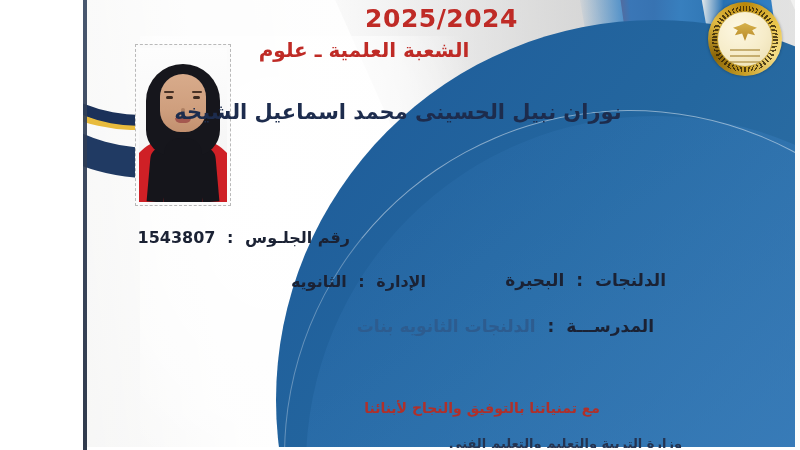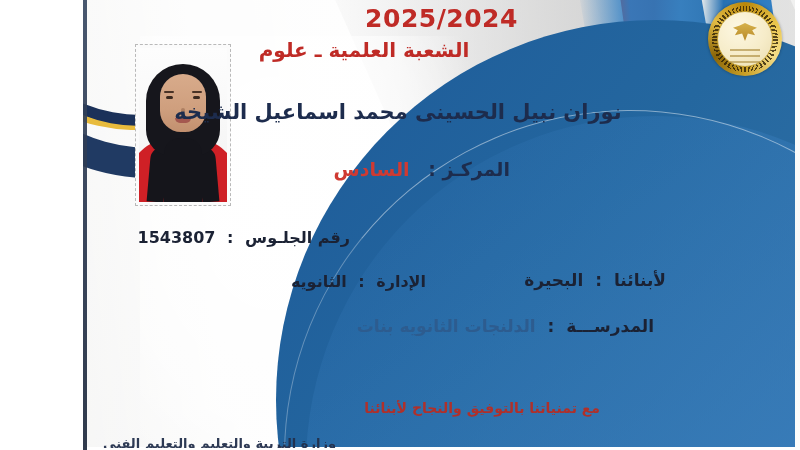--- a/index.html
+++ b/index.html
@@ -403,22 +403,22 @@
     text-align: right;
     padding-right: 200px;
     font-size: 14px;
     font-weight: bold;
     color: #b0302a;
   }
   .wishes-sub {
     position: absolute;
     left: 0; right: 0;
     bottom: 2px;
-    text-align: left;
-    padding-right: 86px;
+    text-align: right;
+    padding-right: 118px;
     font-size: 13px;
     font-weight: bold;
     color: #23304c;
     opacity: .95;
     overflow: hidden;
     height: 12px;
     margin-left: 20px;
   }
 </style>
 </head>
@@ -472,37 +472,32 @@
   </div>
 
   <div class="text-area">
 
     <div class="line year">2025/2024</div>
 
     <div class="line branch">الشعبة العلمية ـ علوم</div>
 
     <div class="line student-name">نوران نبيل الحسينى محمد اسماعيل الشيخه</div>
 
-    <div class="line rank-row">
-      <span class="lbl">المركـز</span>
-      <span class="sep">:</span>
-      <span class="val">السادس</span>
-    </div>
 
     <div class="row-grid">
 
 
       <div class="cell c-seat">
         <span class="lbl">رقم الجلـوس</span>
         <span class="sep">:</span>
         <span class="val">1543807</span>
       </div>
 
       <div class="cell c-gov">
-        <span class="lbl">لأبنائنا</span>
+        <span class="lbl">الدلنجات</span>
         <span class="sep">:</span>
         <span class="val">البحيرة</span>
       </div>
 
       <div class="cell c-admin">
         <span class="lbl">الإدارة</span>
         <span class="sep">:</span>
         <span class="val">الثانويه</span>
       </div>
 

